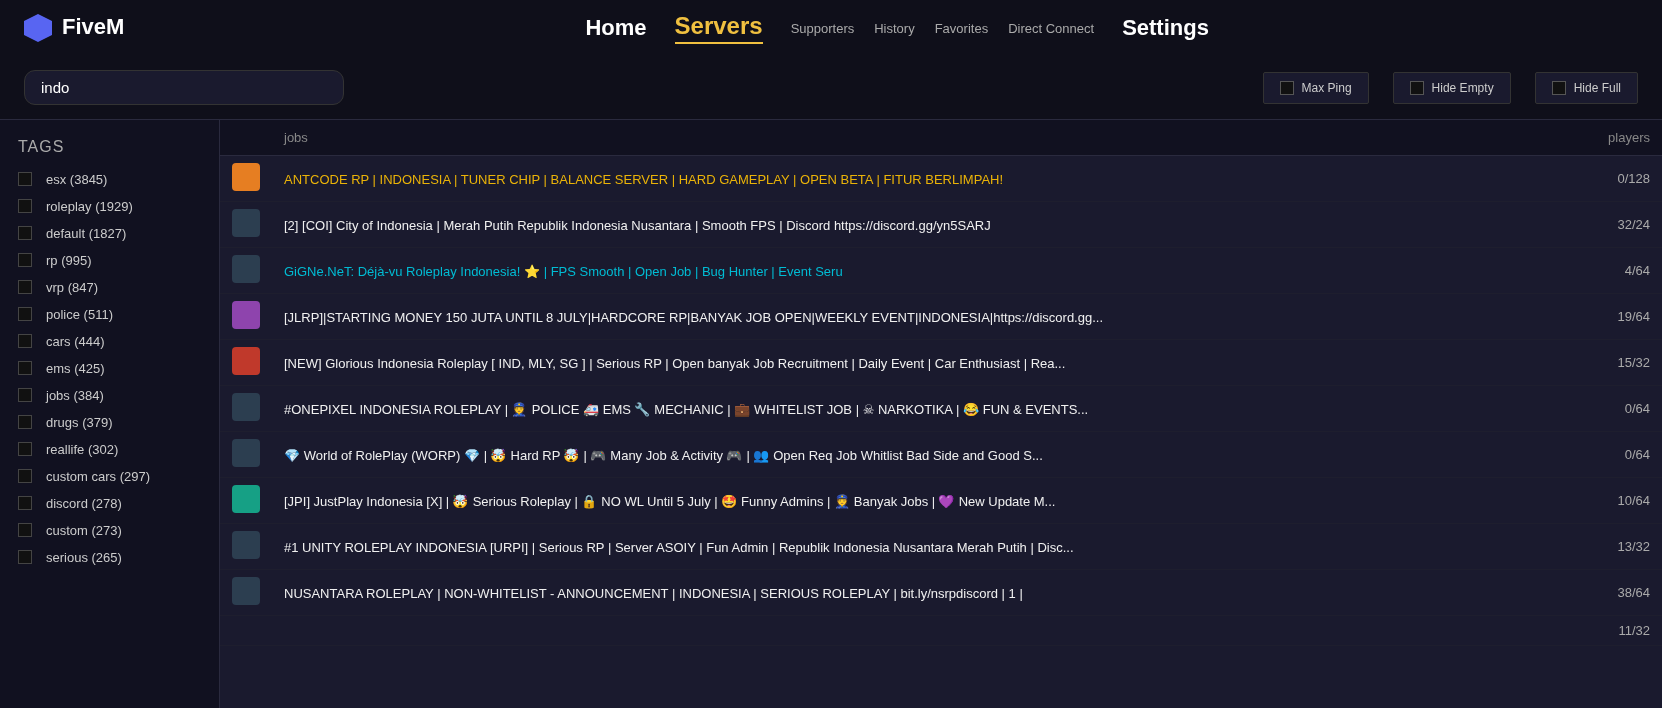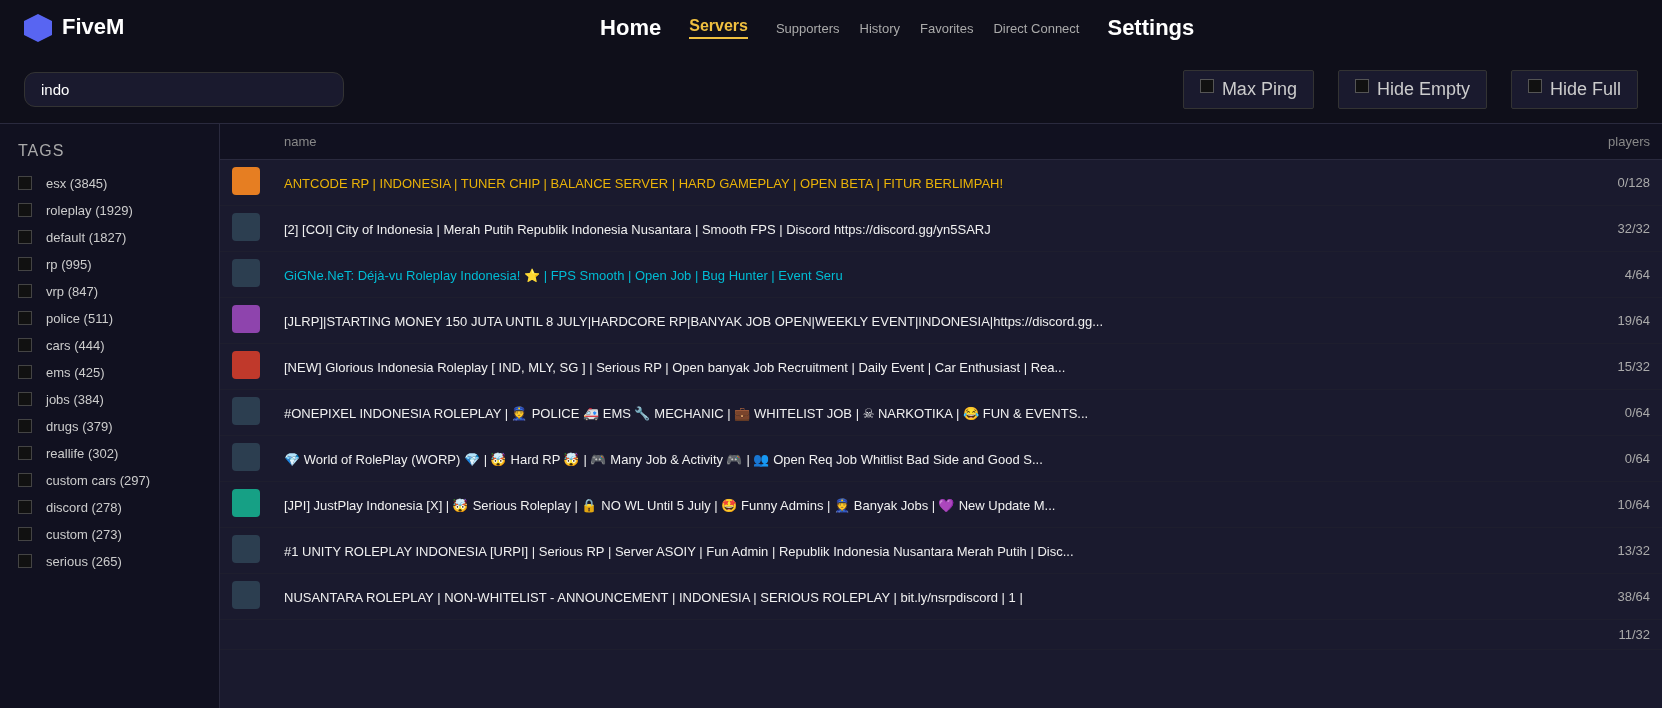--- a/index.html
+++ b/index.html
@@ -41,21 +41,21 @@
       justify-content: center;
     }
     .nav-link {
       color: #aaa;
       font-size: 15px;
       cursor: pointer;
       text-decoration: none;
     }
     .nav-link.active {
       color: #f0c040;
-      font-size: 16px;
+      font-size: 24px;
       font-weight: bold;
       border-bottom: 2px solid #f0c040;
       padding-bottom: 2px;
     }
     .nav-link.big {
       color: #fff;
       font-size: 22px;
       font-weight: bold;
     }
     .nav-sub-links {
@@ -87,28 +87,28 @@
       outline: none;
       border-radius: 11px;
     }
     .filter-options {
       display: flex;
       align-items: center;
       gap: 24px;
     }
     .filter-option {
       display: flex;
-      align-items: flex-start;
+      align-items: center;
       gap: 8px;
       background: #1a1a2e;
       border: 1px solid #333;
       padding: 8px 16px;
       cursor: pointer;
       color: #ccc;
-      font-size: 18px;
+      font-size: 12px;
       border-radius: 2px;
     }
     .filter-checkbox {
       width: 14px; height: 14px;
       border: 1px solid #555;
       background: #111;
       display: inline-block;
     }
 
     
@@ -323,42 +323,42 @@
     <span class="sidebar-label">serious (265)</span>
   </div>
       </div>
   </div>
 
   <div class="server-list">
     <table class="server-table">
       <thead>
         <tr>
           <th style="width:40px;"></th>
-          <th>name</th>
+          <th>jobs</th>
           <th class="right" style="width:80px;">players</th>
         </tr>
       </thead>
       <tbody id="server-tbody">
           <tr>
     <td>
       <span class="server-icon icon-orange"></span>
     </td>
     <td>
       <span class="server-name c-orange">ANTCODE RP | INDONESIA | TUNER CHIP | BALANCE SERVER | HARD GAMEPLAY | OPEN BETA | FITUR BERLIMPAH!</span>
     </td>
     <td class="players-cell">0/128</td>
   </tr>
           <tr>
     <td>
       <span class="server-icon icon-dark"></span>
     </td>
     <td>
       <span class="server-name c-white">[2] [COI] City of Indonesia | Merah Putih Republik Indonesia Nusantara | Smooth FPS | Discord https://discord.gg/yn5SARJ</span>
     </td>
-    <td class="players-cell">32/32</td>
+    <td class="players-cell">32/24</td>
   </tr>
           <tr>
     <td>
       <span class="server-icon icon-dark"></span>
     </td>
     <td>
       <span class="server-name c-cyan">GiGNe.NeT: Déjà-vu Roleplay Indonesia! ⭐ | FPS Smooth | Open Job | Bug Hunter | Event Seru</span>
     </td>
     <td class="players-cell">4/64</td>
   </tr>

